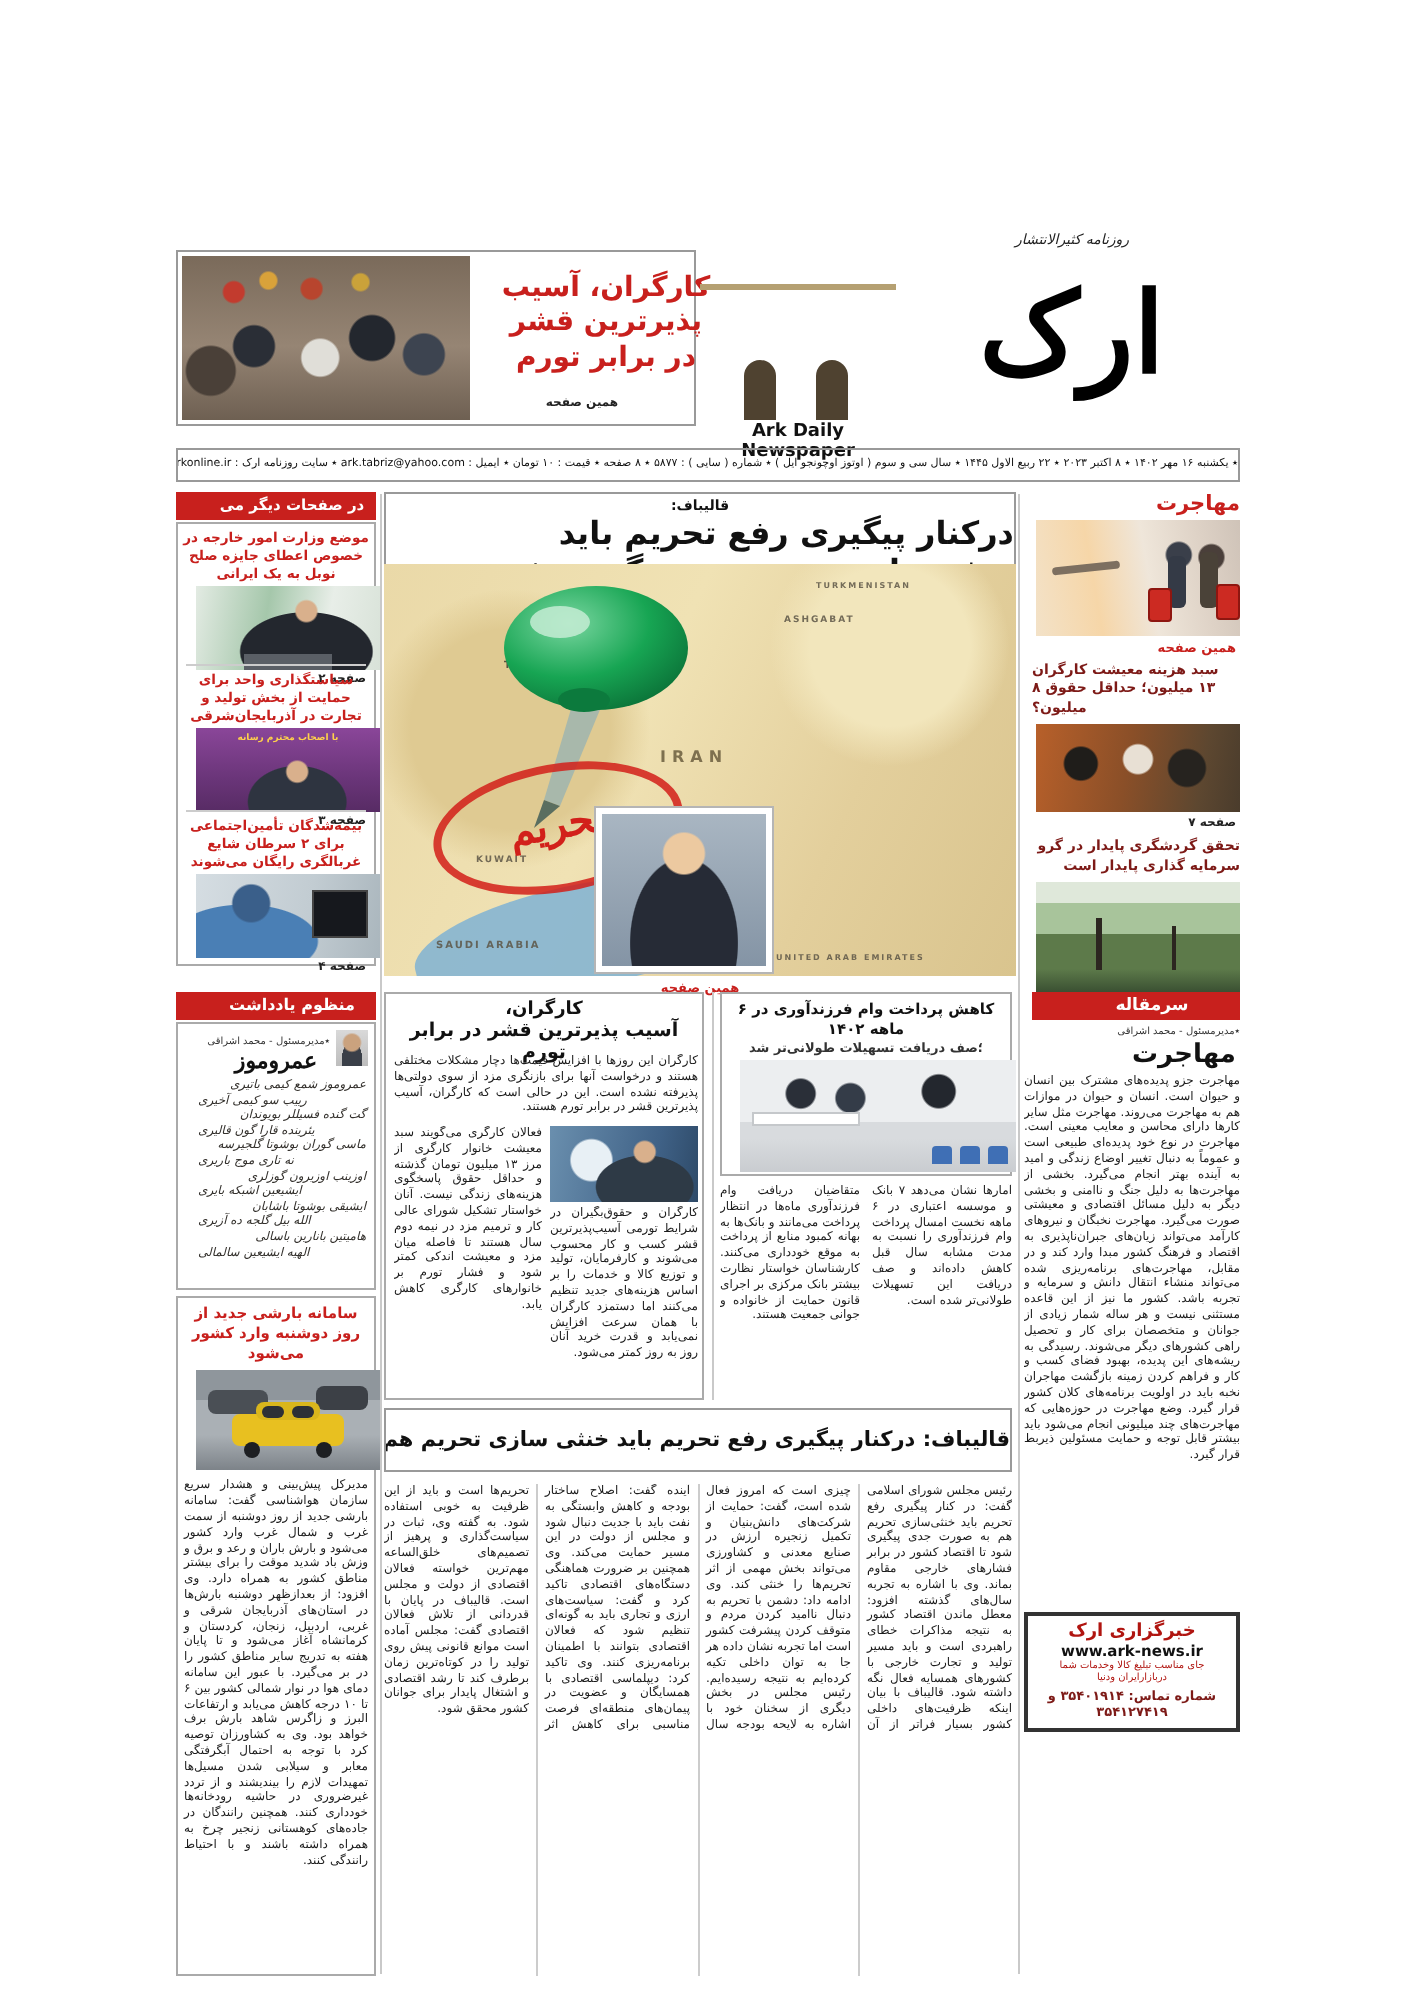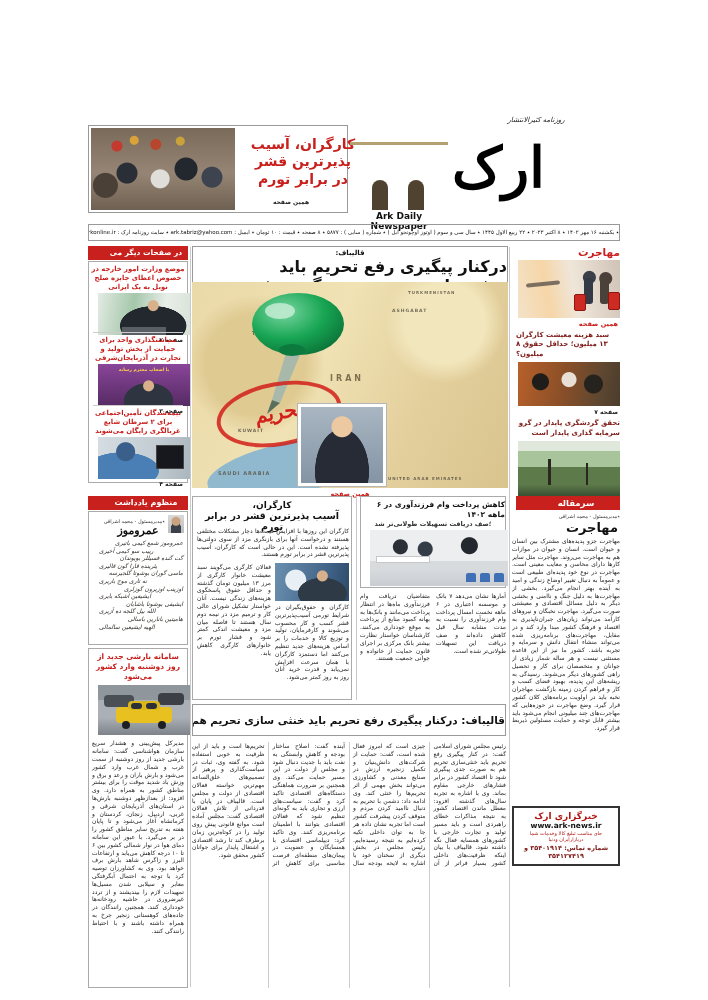--- a/index.html
+++ b/index.html
@@ -105,21 +105,21 @@
   </div>
 
   <div class="photo ph-castle" style="left:350px;top:114px;width:98px;height:96px;">
     <span class="arch" style="left:22px;"></span>
       <span class="arch" style="left:58px;"></span>
     <span class="abs" style="left:0;top:28px;width:98px;height:3px;background:#b5a072;"></span>
   </div>
 
   <div class="abs" style="left:452px;top:116px;width:168px;height:100px;">
     <div style="text-align:center;font-size:7px;color:#222;font-family:'DejaVu Serif','Liberation Serif',serif;font-style:italic;">روزنامه کثیرالانتشار</div>
-    <div style="text-align:left;font-size:56px;line-height:86px;font-weight:bold;color:#000;font-family:'DejaVu Serif','Liberation Serif',serif;">ارک</div>
+    <div style="text-align:center;font-size:56px;line-height:86px;font-weight:bold;color:#000;font-family:'DejaVu Serif','Liberation Serif',serif;">ارک</div>
   </div>
   <div class="abs" style="left:348px;top:211px;width:102px;text-align:center;font-size:9px;font-weight:bold;direction:ltr;">Ark Daily Newspaper</div>
 
   <div class="abs bx" style="left:88px;top:224px;width:532px;height:17px;">
     <div style="font-size:5.5px;line-height:15px;text-align:center;white-space:nowrap;overflow:hidden;color:#111;">٭ یکشنبه ۱۶ مهر ۱۴۰۲ ٭ ۸ اکتبر ۲۰۲۳ ٭ ۲۲ ربیع الاول ۱۴۴۵ ٭ سال سی و سوم ( اوتوز اوچونجو ایل ) ٭ شماره ( سایی ) : ۵۸۷۷ ٭ ۸ صفحه ٭ قیمت : ۱۰ تومان ٭ ایمیل : ark.tabriz@yahoo.com ٭ سایت روزنامه ارک : www.arkonline.ir ٭ سایت پایگاه خبری ارک : www.ark-news.ir ٭</div>
   </div>
 
   <div class="vline" style="left:190px;top:247px;height:740px;"></div>
   <div class="vline" style="left:509px;top:247px;height:740px;"></div>
 
@@ -220,21 +220,21 @@
     <div class="abs" style="left:82px;top:66px;width:74px;">
       <div class="photo ph-desk" style="position:relative;width:74px;height:38px;"></div>
       <div class="jt tiny" style="height:94px;margin-top:2px;">کارگران و حقوق‌بگیران در شرایط تورمی آسیب‌پذیرترین قشر کسب و کار محسوب می‌شوند و کارفرمایان، تولید و توزیع کالا و خدمات را بر اساس هزینه‌های جدید تنظیم می‌کنند اما دستمزد کارگران با همان سرعت افزایش نمی‌یابد و قدرت خرید آنان روز به روز کمتر می‌شود.</div>
     </div>
     <div class="jt tiny abs" style="left:4px;top:66px;width:74px;height:132px;">فعالان کارگری می‌گویند سبد معیشت خانوار کارگری از مرز ۱۳ میلیون تومان گذشته و حداقل حقوق پاسخگوی هزینه‌های زندگی نیست. آنان خواستار تشکیل شورای عالی کار و ترمیم مزد در نیمه دوم سال هستند تا فاصله میان مزد و معیشت اندکی کمتر شود و فشار تورم بر خانوارهای کارگری کاهش یابد.</div>
   </div>
   <div class="vline" style="left:356px;top:496px;height:204px;"></div>
 
   <div class="abs" style="left:360px;top:496px;width:146px;">
     <div class="bx" style="width:146px;height:92px;border-color:#aaa;">
-      <div style="font-size:7.5px;font-weight:bold;line-height:1.3;padding-top:3px;">کاهش پرداخت وام فرزندآوری در ۶ ماهه ۱۴۰۲</div>
+      <div style="font-size:7.5px;font-weight:bold;text-align:center;line-height:1.3;padding-top:3px;">کاهش پرداخت وام فرزندآوری در ۶ ماهه ۱۴۰۲</div>
       <div style="font-size:6.5px;font-weight:bold;text-align:center;color:#333;">؛صف دریافت تسهیلات طولانی‌تر شد</div>
       <div class="photo ph-bank" style="position:relative;left:3px;width:138px;height:56px;margin-top:2px;">
         <span class="chair" style="left:96px;bottom:4px;"></span>
         <span class="chair" style="left:110px;bottom:4px;"></span>
         <span class="chair" style="left:124px;bottom:4px;"></span>
         <span class="abs" style="left:6px;top:26px;width:52px;height:5px;background:#fff;border:1px solid #c5c8cb;"></span>
       </div>
     </div>
     <div class="jt tiny abs" style="left:76px;top:96px;width:70px;height:104px;">آمارها نشان می‌دهد ۷ بانک و موسسه اعتباری در ۶ ماهه نخست امسال پرداخت وام فرزندآوری را نسبت به مدت مشابه سال قبل کاهش داده‌اند و صف دریافت این تسهیلات طولانی‌تر شده است.</div>
     <div class="jt tiny abs" style="left:0;top:96px;width:70px;height:104px;">متقاضیان دریافت وام فرزندآوری ماه‌ها در انتظار پرداخت می‌مانند و بانک‌ها به بهانه کمبود منابع از پرداخت به موقع خودداری می‌کنند. کارشناسان خواستار نظارت بیشتر بانک مرکزی بر اجرای قانون حمایت از خانواده و جوانی جمعیت هستند.</div>

